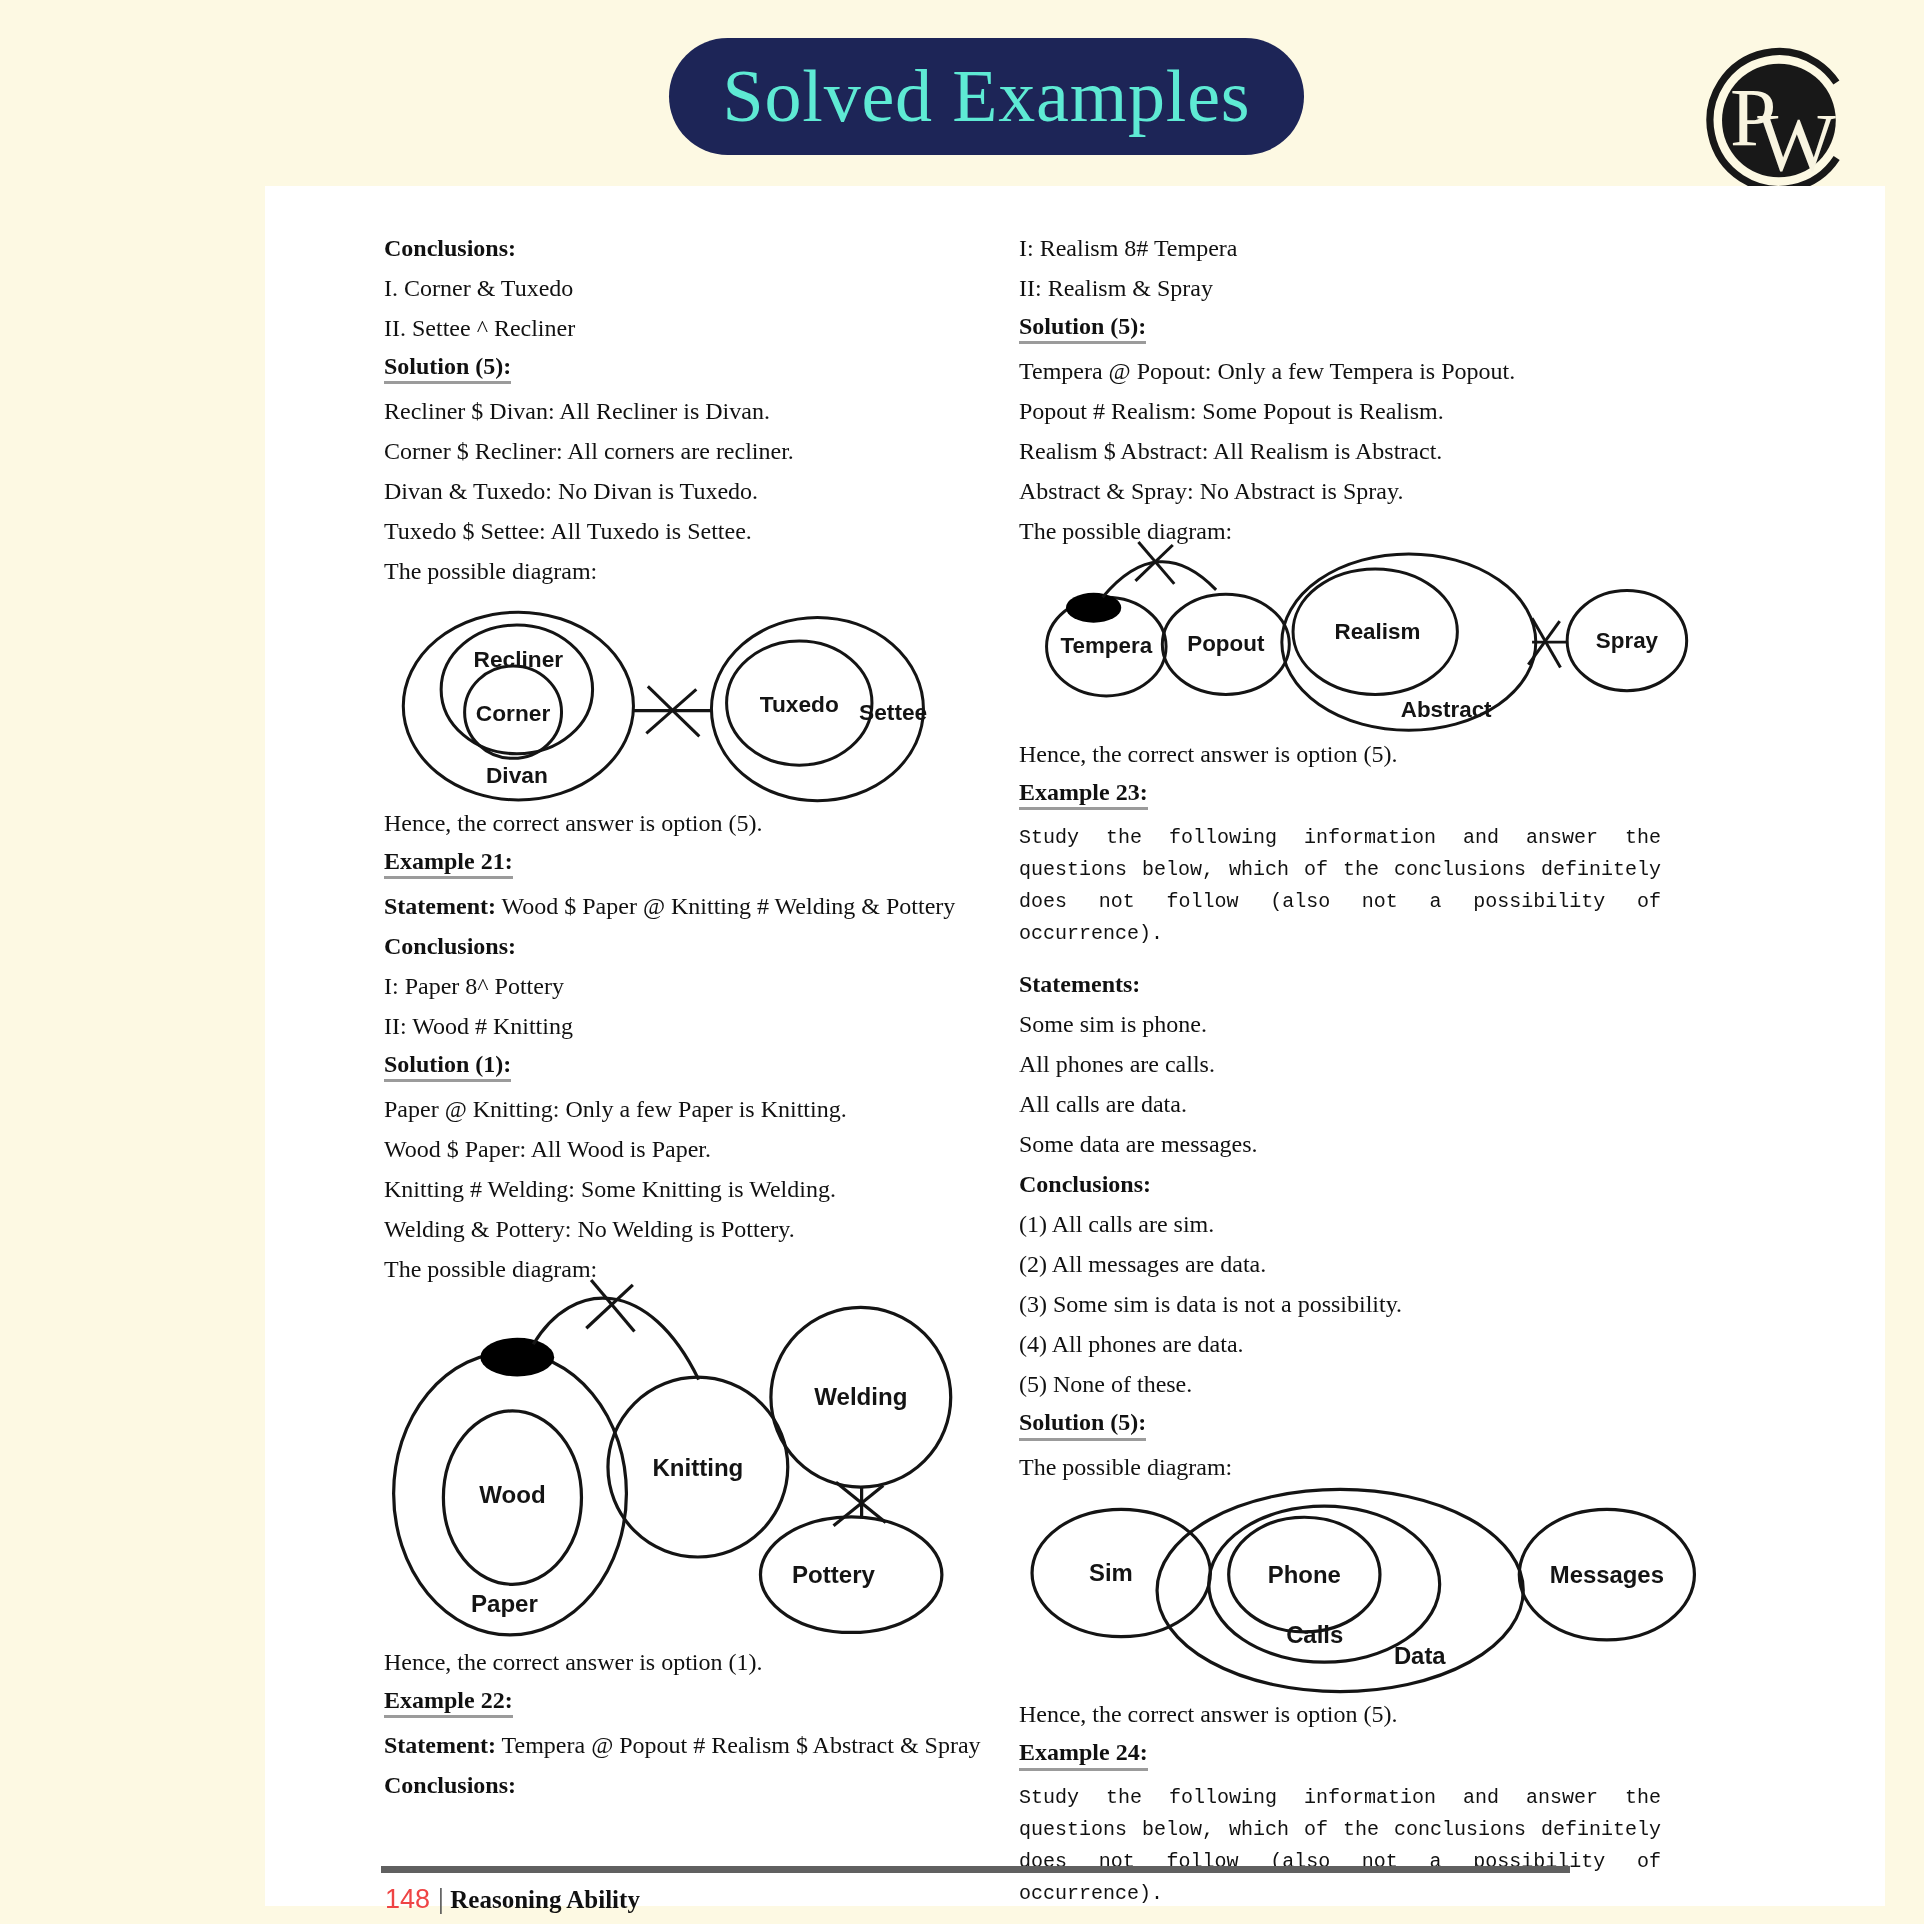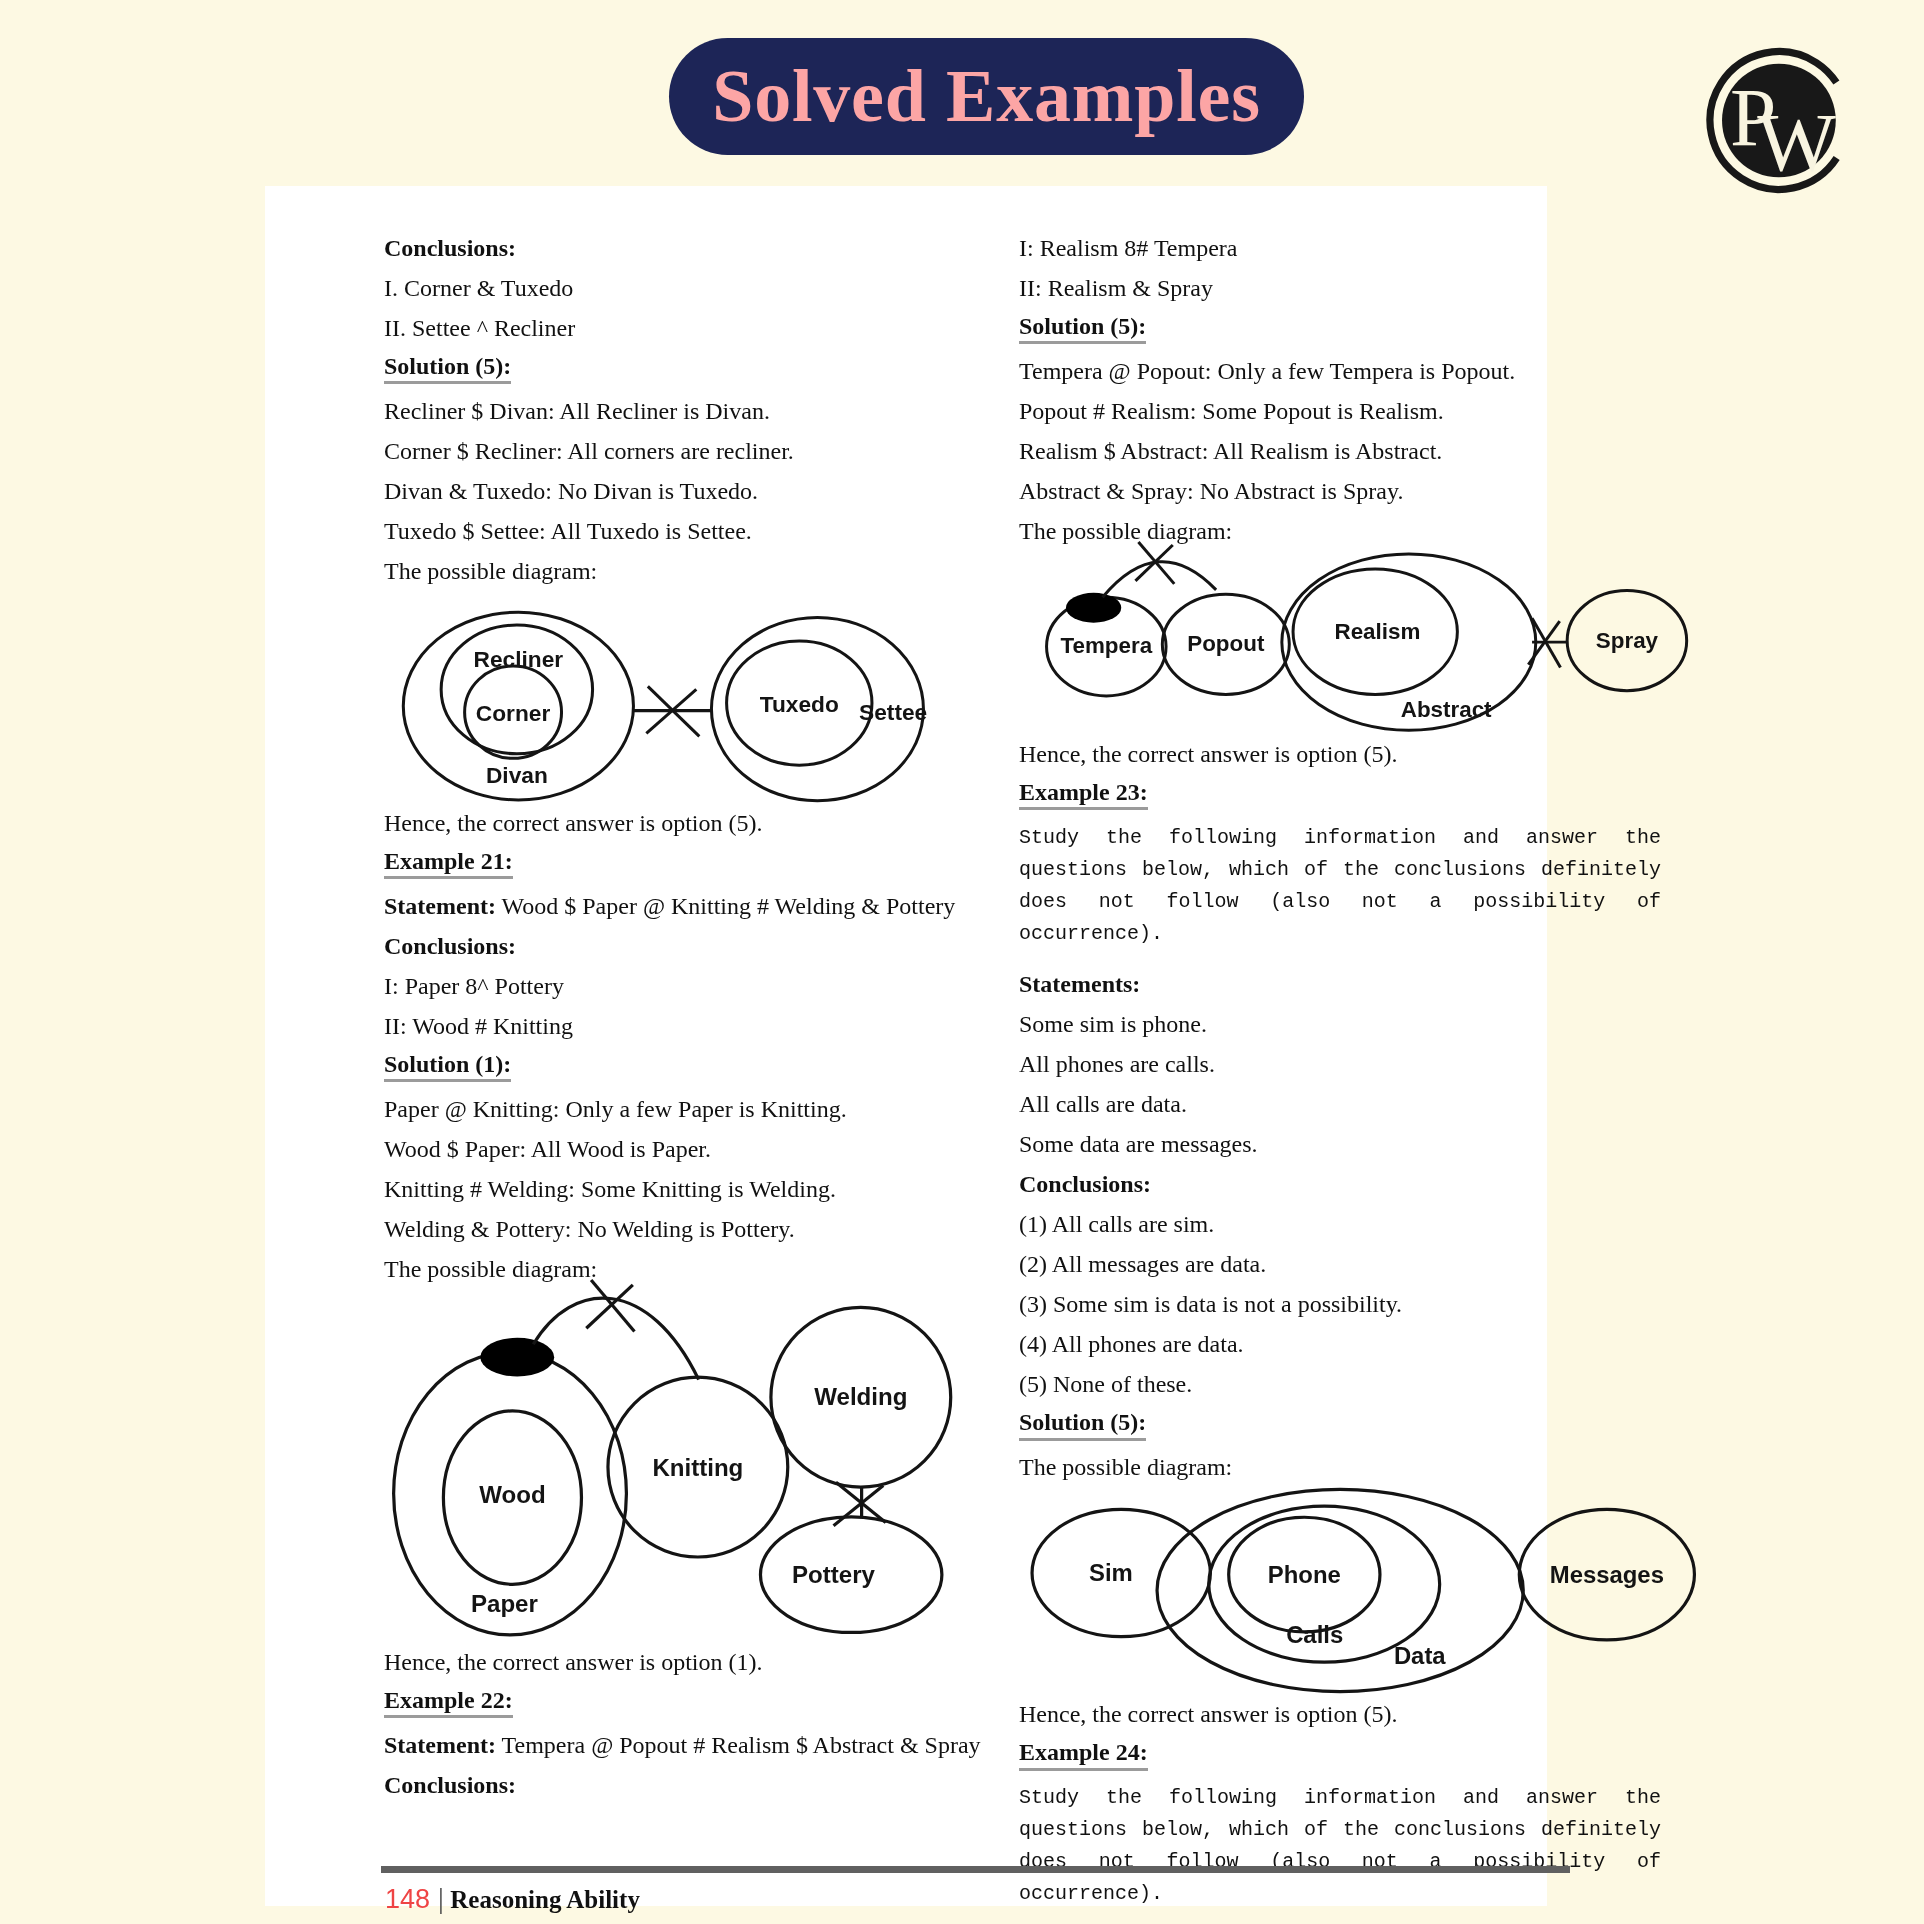--- a/index.html
+++ b/index.html
@@ -3,28 +3,28 @@
 <meta charset="utf-8">
 <style>
   html,body{margin:0;padding:0;}
   body{width:1925px;height:1925px;background:#fdf9e3;position:relative;
        font-family:"Liberation Serif",serif;color:#111;}
   .page{position:absolute;inset:0;background:#fdf9e3;overflow:hidden;}
 
   
   .pill{position:absolute;left:669px;top:38px;width:635px;height:117px;
         background:#1d2557;border-radius:61px;display:flex;align-items:center;justify-content:center;}
-  .pill .title{color:#fca5a5;font-family:"Liberation Serif",serif;font-weight:700;
+  .pill .title{color:#5eead4;font-family:"Liberation Serif",serif;font-weight:400;
         font-size:74px;letter-spacing:0.8px;text-align:right;}
 
   
   .logo{position:absolute;left:1702px;top:42px;width:157px;height:157px;}
 
   
-  .card{position:absolute;left:265px;top:186px;width:1282px;height:1720px;background:#ffffff;}
+  .card{position:absolute;left:265px;top:186px;width:1620px;height:1720px;background:#ffffff;}
 
   .col{position:absolute;top:42px;}
   .col-left{left:119px;width:595px;}
   .col-right{left:754px;width:642px;}
 
   .ln{height:40px;line-height:40px;font-size:24px;white-space:nowrap;}
   .ln b{font-weight:700;}
   .hd{height:43px;line-height:37px;}
   .hd .u{font-weight:700;font-size:24px;border-bottom:3.2px solid #9b9b9b;padding-bottom:2.4px;}
   .para{font-size:20px;line-height:32px;text-align:justify;margin:4.8px 0 14.4px 0;font-family:Liberation Mono, monospace;}

